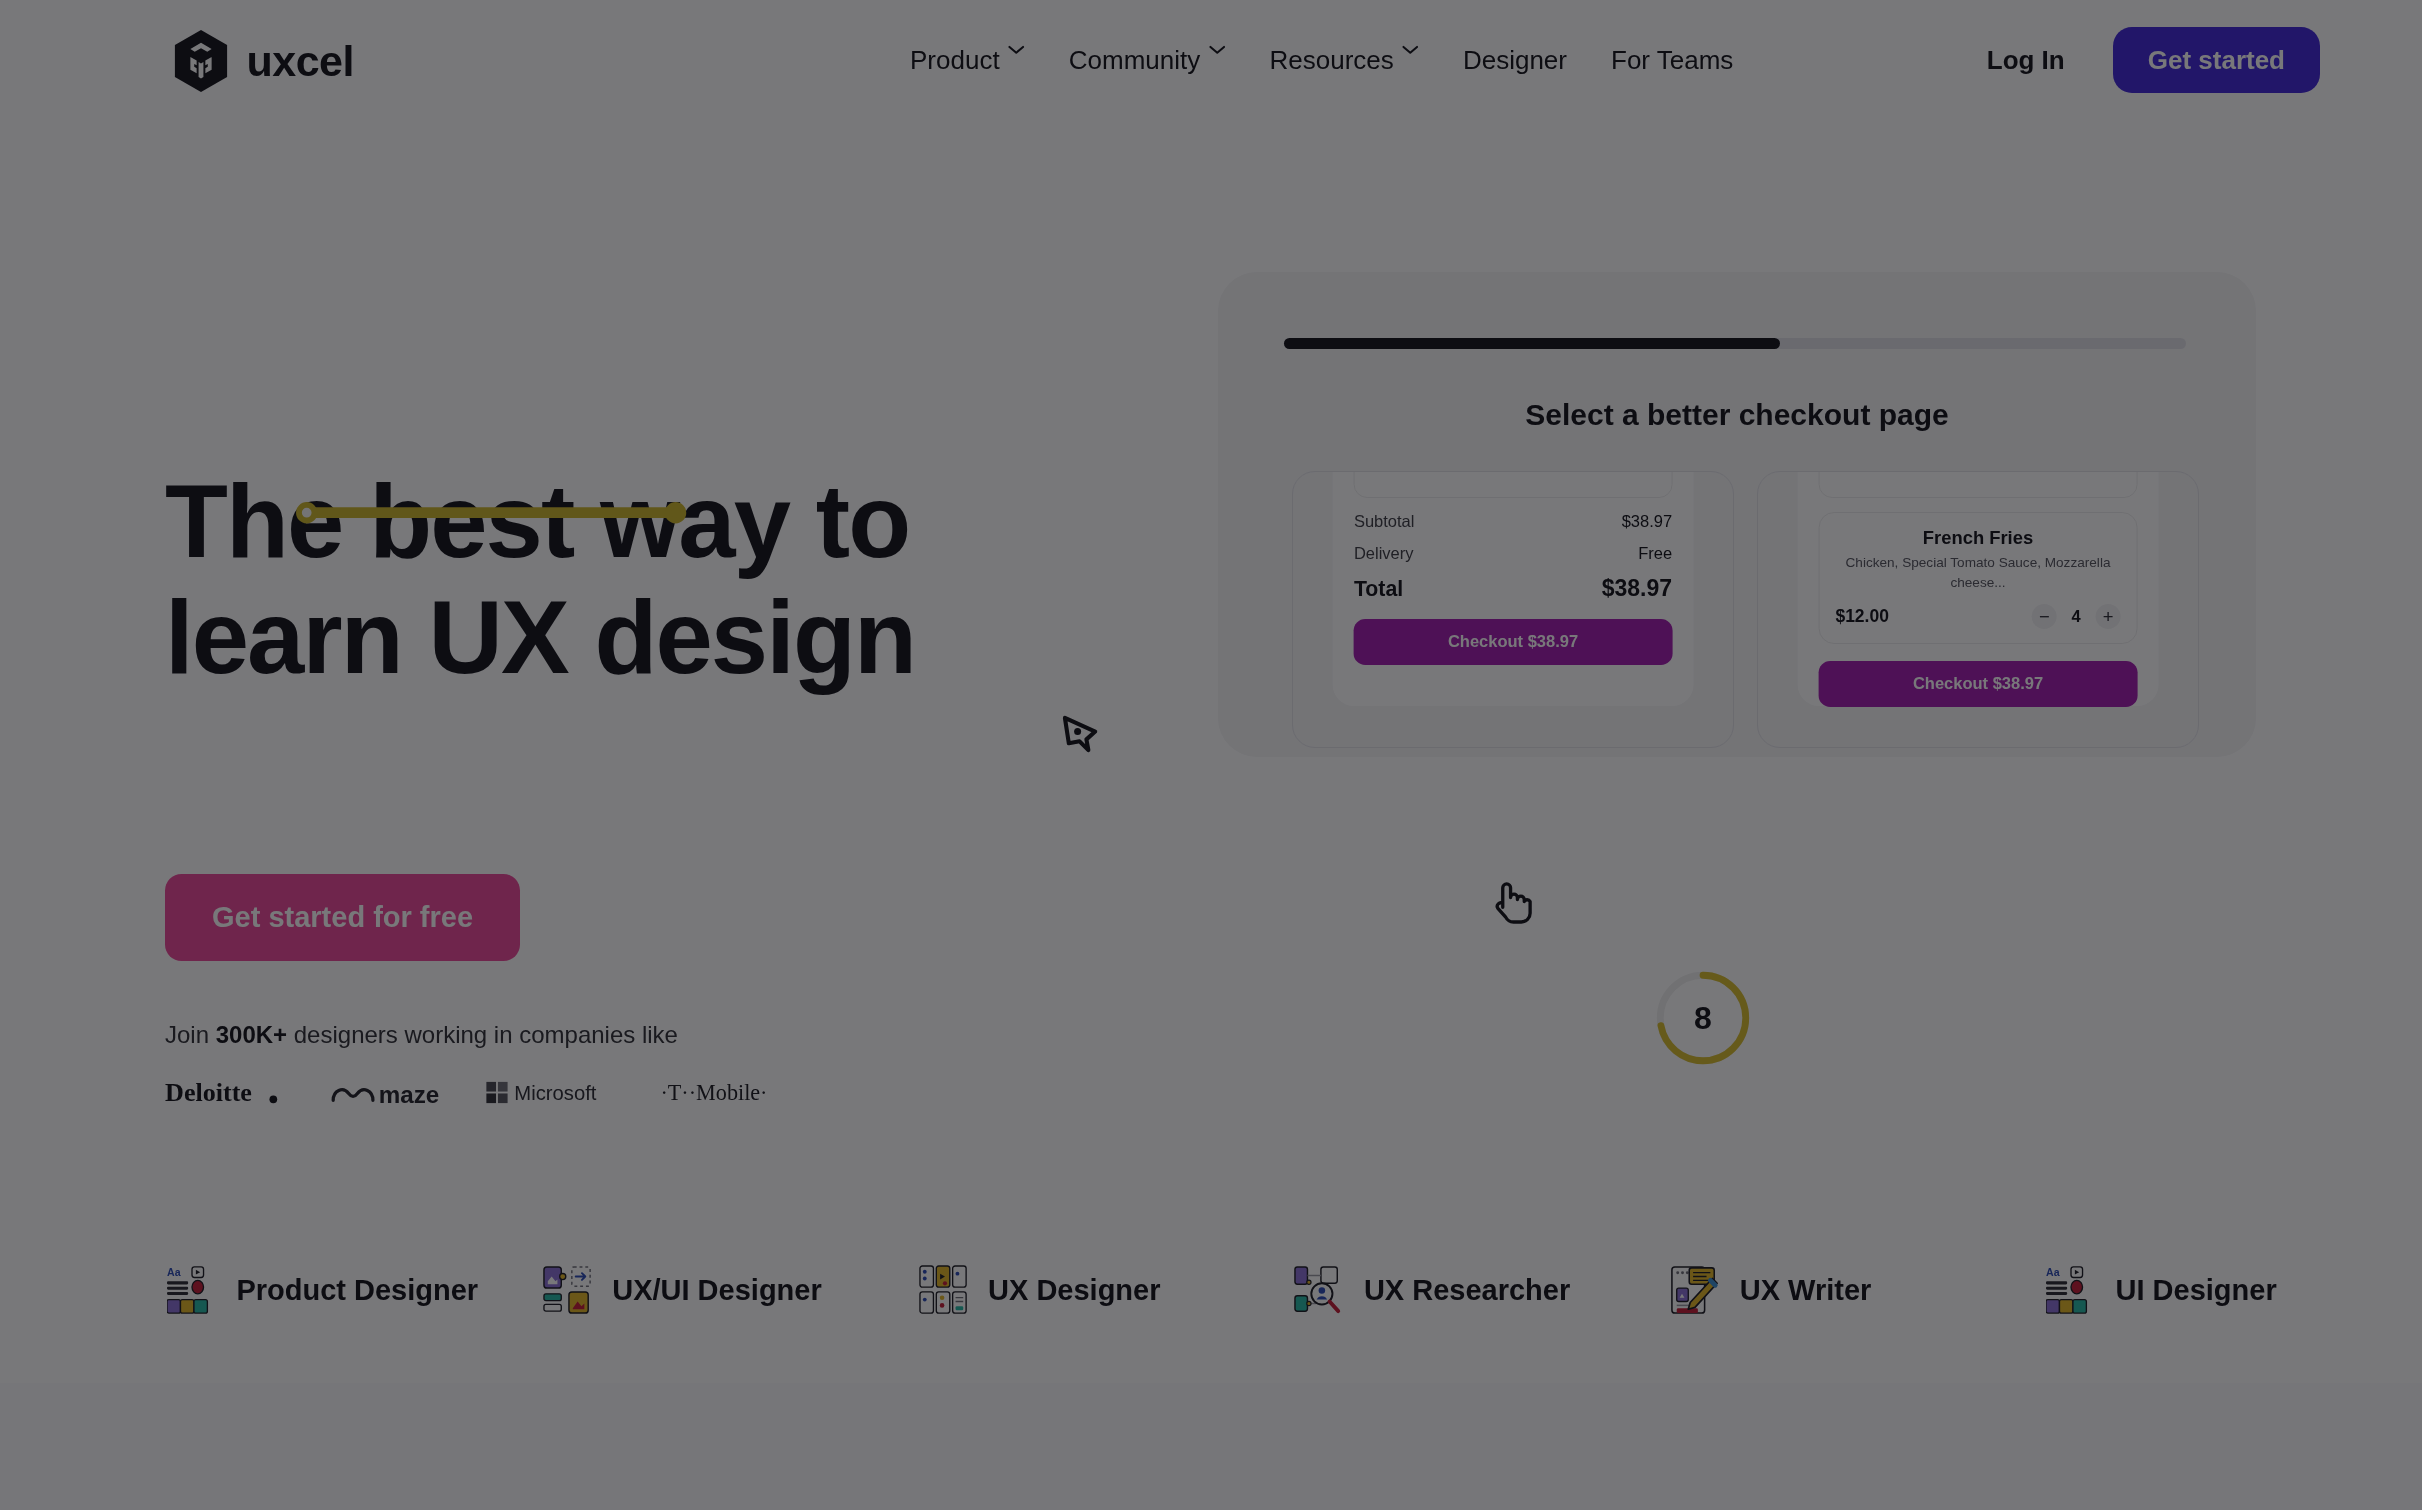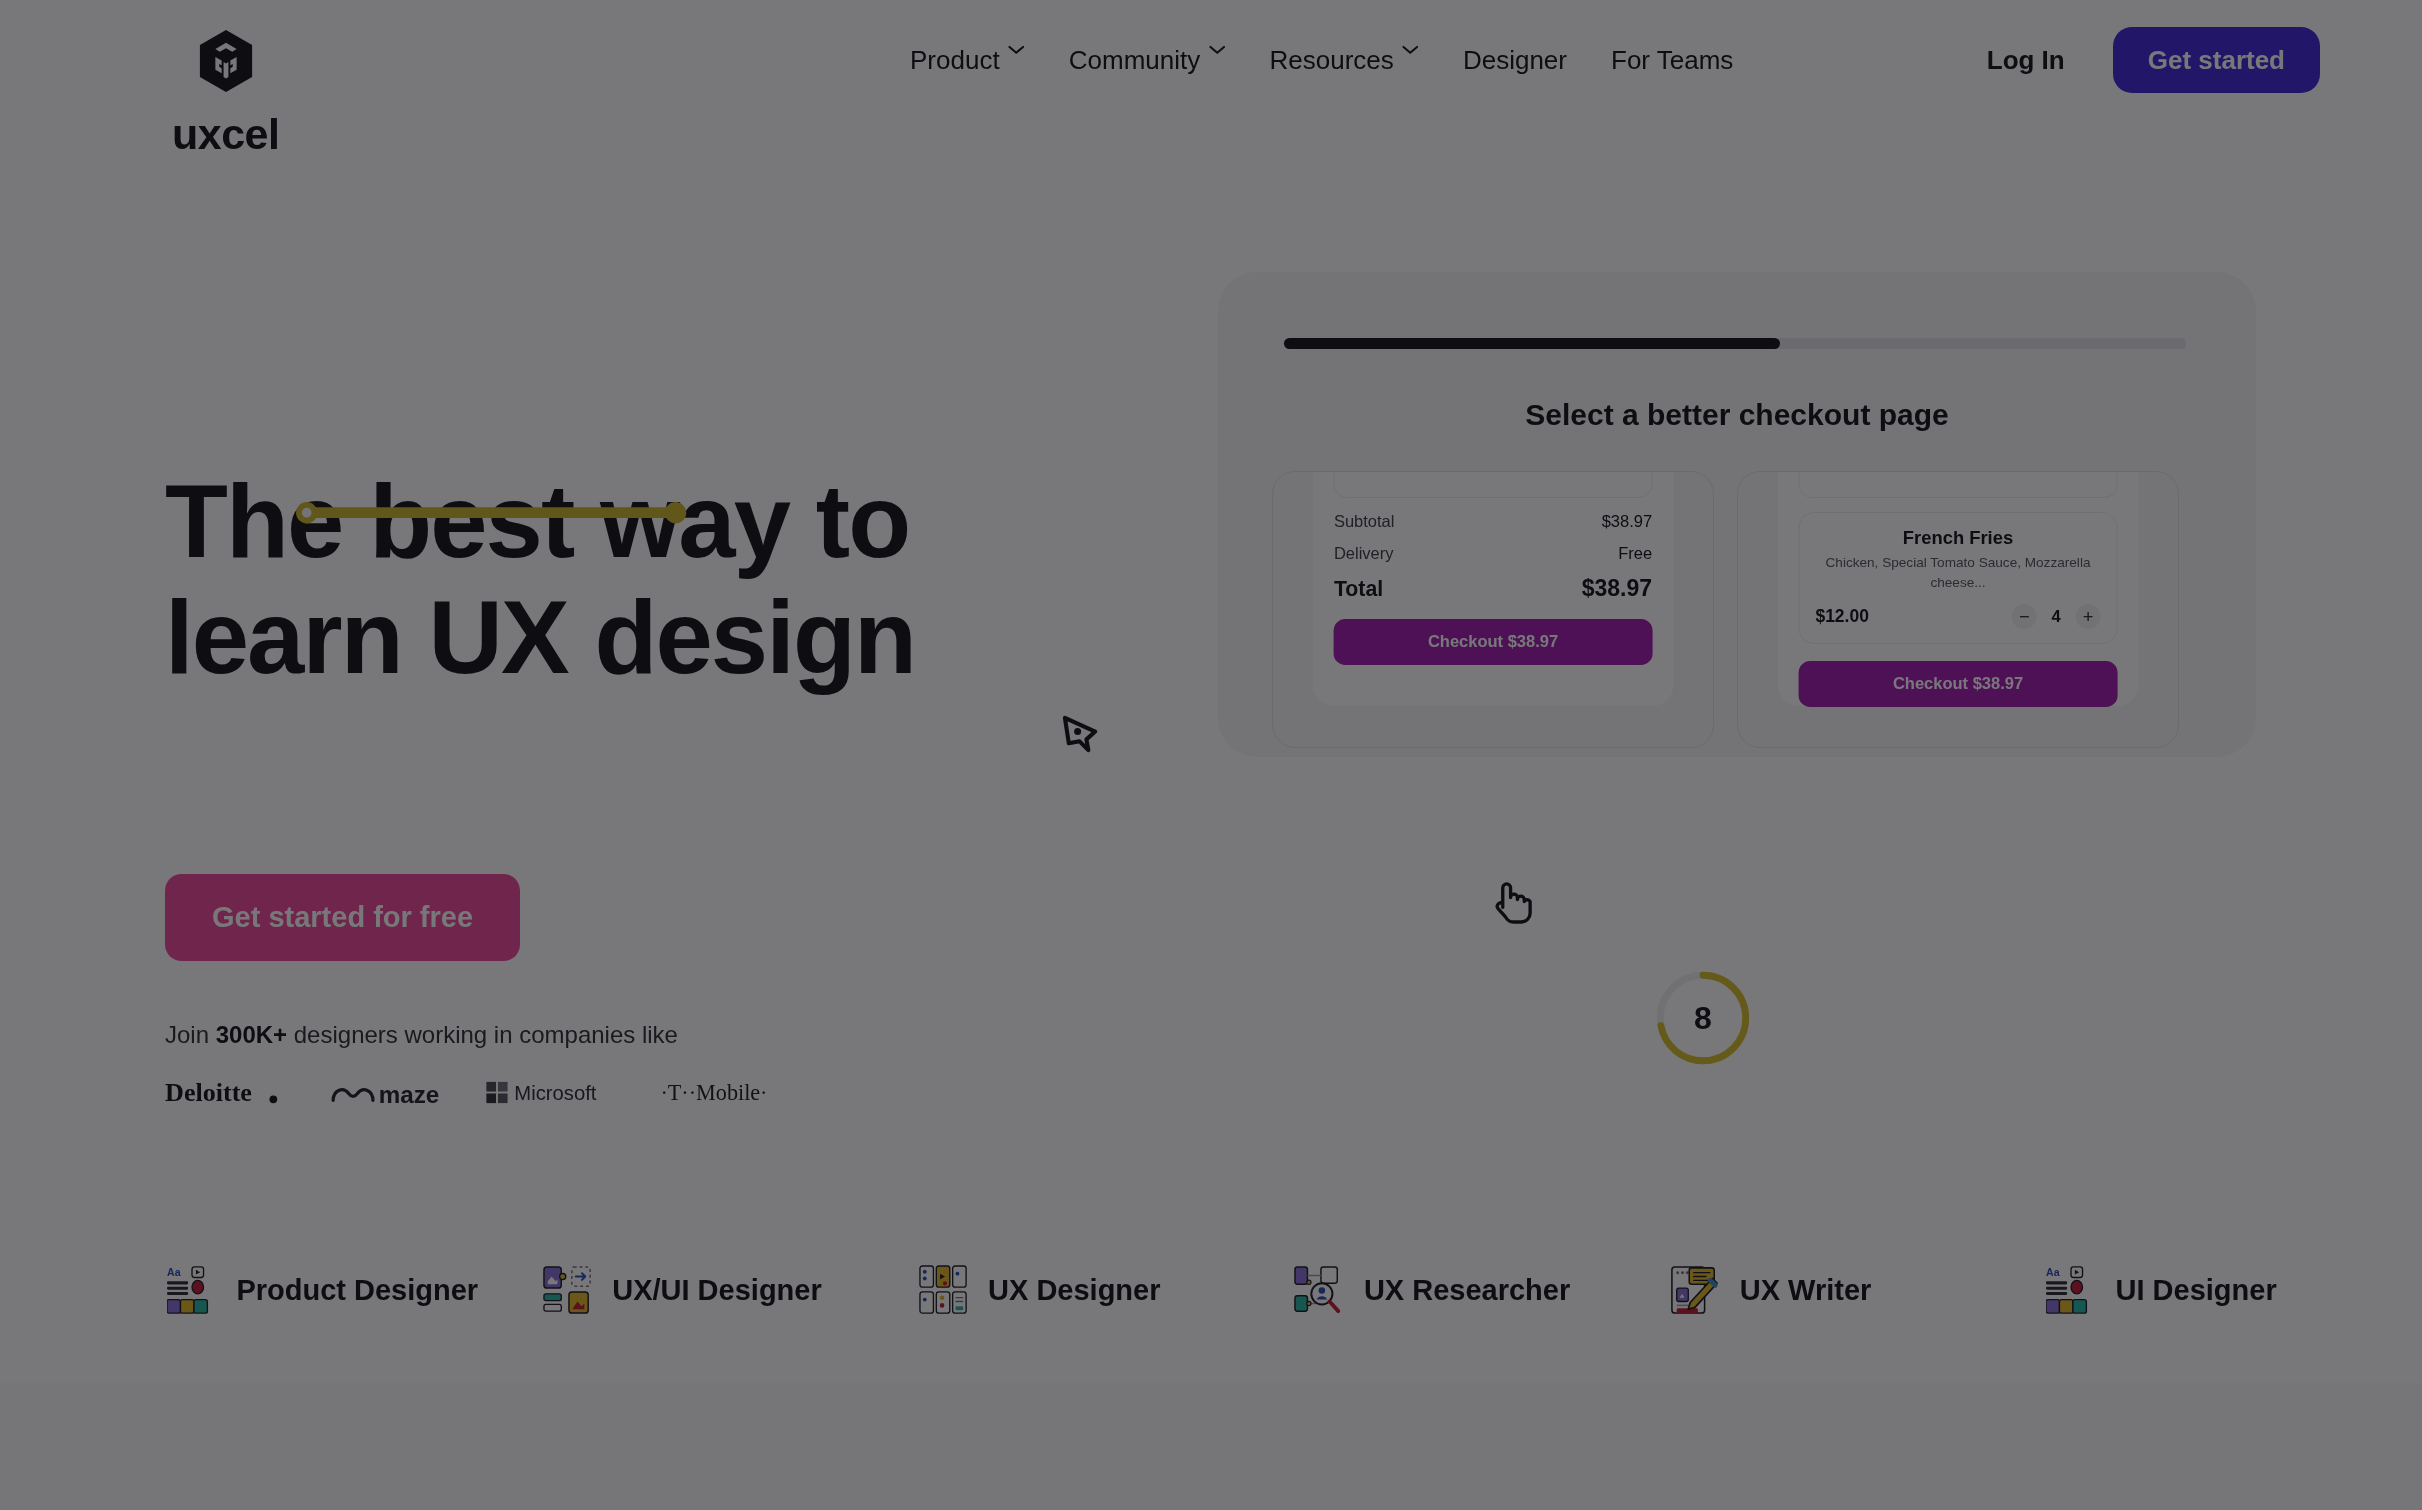--- a/index.html
+++ b/index.html
@@ -12,21 +12,21 @@
   }
 
   
   .page { position:absolute; inset:0; background:#ffffff; }
 
   
   .nav {
     position:absolute; top:0; left:0; right:0; height:131px;
     display:flex; align-items:center;
   }
-  .logo-wrap { position:absolute; left:172px; top:29px; display:flex; align-items:center; gap:16.5px;flex-direction:column; }
+  .logo-wrap { position:absolute; left:172px; top:29px; display:flex; align-items:center; gap:16.5px; }
   .logo-mark { width:58px; height:64px; position:relative; }
   .logo-mark svg { display:block; }
   .logo-text { font-size:43px; font-weight:700; color:#12121a; letter-spacing:-0.5px; }
 
   .nav-links { position:absolute; left:888px; top:45px; display:flex; align-items:center; gap:0; }
   .nav-item {
     display:flex; gap:8.7px;
     font-size:26px; color:#12121a; font-weight:400;
     padding:0 22px; cursor:pointer; white-space:nowrap;
   }
@@ -79,21 +79,21 @@
   .progress-track {
     position:absolute; left:66px; top:66px; width:902px; height:10.7px;
     background:#e1e1e6; border-radius:5.8px;
   }
   .progress-fill { height:100%; background:#12121a; border-radius:5.8px; }
   .quiz-title {
     position:absolute; left:0; right:0; top:126px; text-align:center;
     font-size:30px; font-weight:700; color:#12121a;
   }
 
-  .cards { position:absolute; left:54px; top:199px; width:907px; height:277px; display:flex; gap:23px; }
+  .cards { position:absolute; left:74px; top:199px; width:907px; height:277px; display:flex; gap:23px; }
   .choice {
     flex:1; background:#f5f5f7; border:1.9px solid #e2e2e7; border-radius:23px;
     position:relative; overflow:hidden;
   }
   .phone {
     position:absolute; left:50%; transform:translateX(-50%);
     top:-47px; width:82%; height:281px;
     background:#ffffff; border-radius:21.3px; padding:19.4px 21.3px;
   }
   .phone-top {

